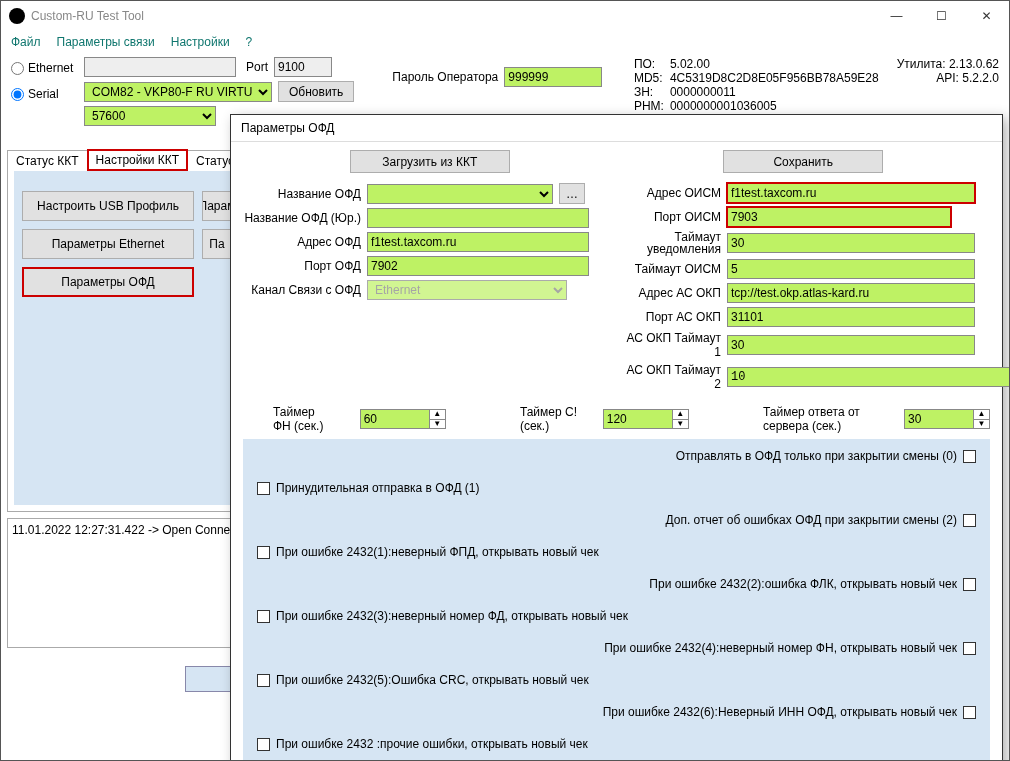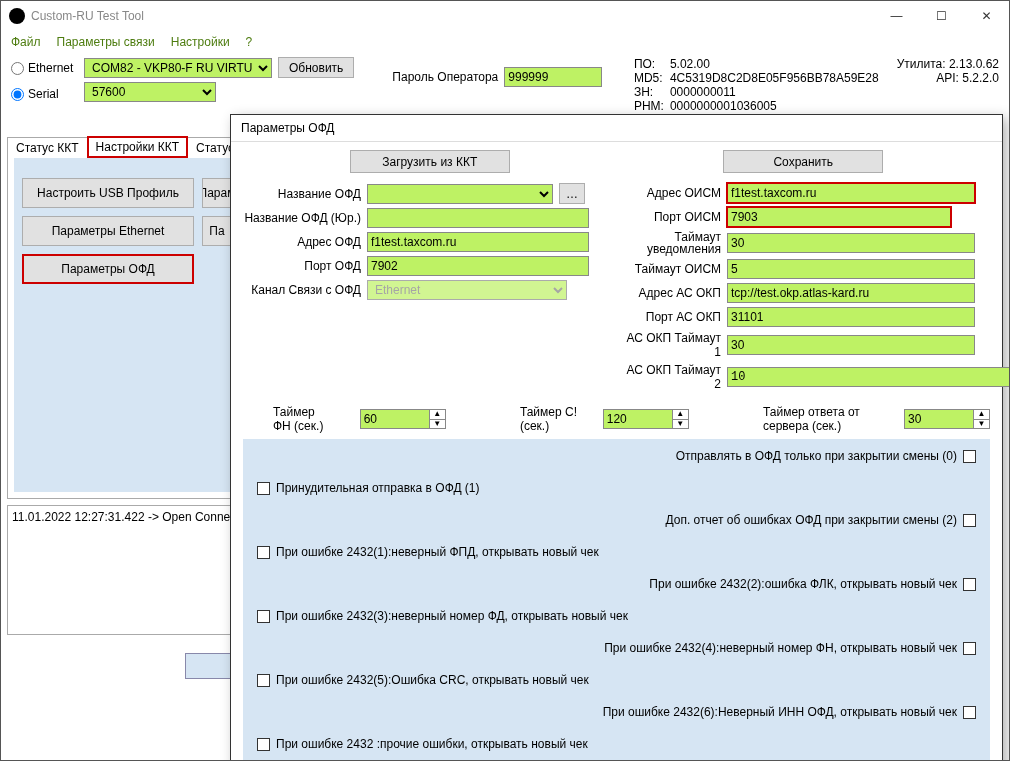--- a/index.html
+++ b/index.html
@@ -4,21 +4,21 @@
 <style>
 * { box-sizing: border-box; font-family: "Segoe UI", Tahoma, sans-serif; font-size: 12px; margin: 0; padding: 0; }
 body { background: #fff; width: 1010px; height: 761px; position: relative; overflow: hidden; border: 1px solid #555; }
 
 .titlebar { height: 30px; display: flex; align-items: center; padding-left: 8px; color: #888; }
 .titlebar .icon { width: 16px; height: 16px; background: #000; border-radius: 50%; margin-right: 6px; }
 .titlebar .spacer { flex: 1; }
 .titlebar .winbtn { width: 45px; height: 30px; display: flex; align-items: center; justify-content: center; color: #333; }
 
 .menubar { height: 22px; display: flex; align-items: center; padding-left: 10px; gap: 16px; }
-.menubar span { color: #4d7c0f; }
+.menubar span { color: #0f766e; }
 
 .toprow { padding: 4px 10px 0 10px; display: flex; gap: 8px; align-items: flex-start; }
 .conn-left { width: 65px; }
 .conn-left label { display: flex; align-items: center; gap: 4px; height: 22px; }
 .conn-mid { display: flex; flex-direction: column; gap: 4px; }
 .conn-mid .row { display: flex; align-items: center; gap: 6px; }
 input[type=text], select { border: 1px solid #888; padding: 1px 3px; height: 20px; background: #bef264; }
 .btn { background: #e1e1e1; border: 1px solid #adadad; height: 21px; padding: 0 10px; display: inline-flex; align-items: center; justify-content: center; cursor: pointer; }
 
 .info-block { margin-left: auto; font-size: 11px; line-height: 14px; }
@@ -101,20 +101,25 @@
     <label>
         <input type="radio" name="ct" style="">
         <span>Ethernet</span>
       </label>
     <label style="margin-top:4px">
         <input type="radio" name="ct" checked="" style="">
         <span>Serial</span>
       </label>
   </div>
   <div class="conn-mid">
+    <div class="row">
+      <input type="text" style="width: 152px;" readonly="">
+      <span style="margin-left:4px">Port</span>
+      <input type="text" style="width: 58px;" readonly="" value="9100">
+    </div>
     <div class="row">
       <select style="width:188px"><option>COM82 - VKP80-F RU VIRTUAL C</option></select>
       <span class="btn">Обновить</span>
     </div>
     <div class="row">
       <select style="width:132px"><option>57600</option></select>
     </div>
   </div>
   <div style="display:flex;align-items:center;gap:6px;margin-left:30px;margin-top:10px">
     <span>Пароль Оператора</span>

